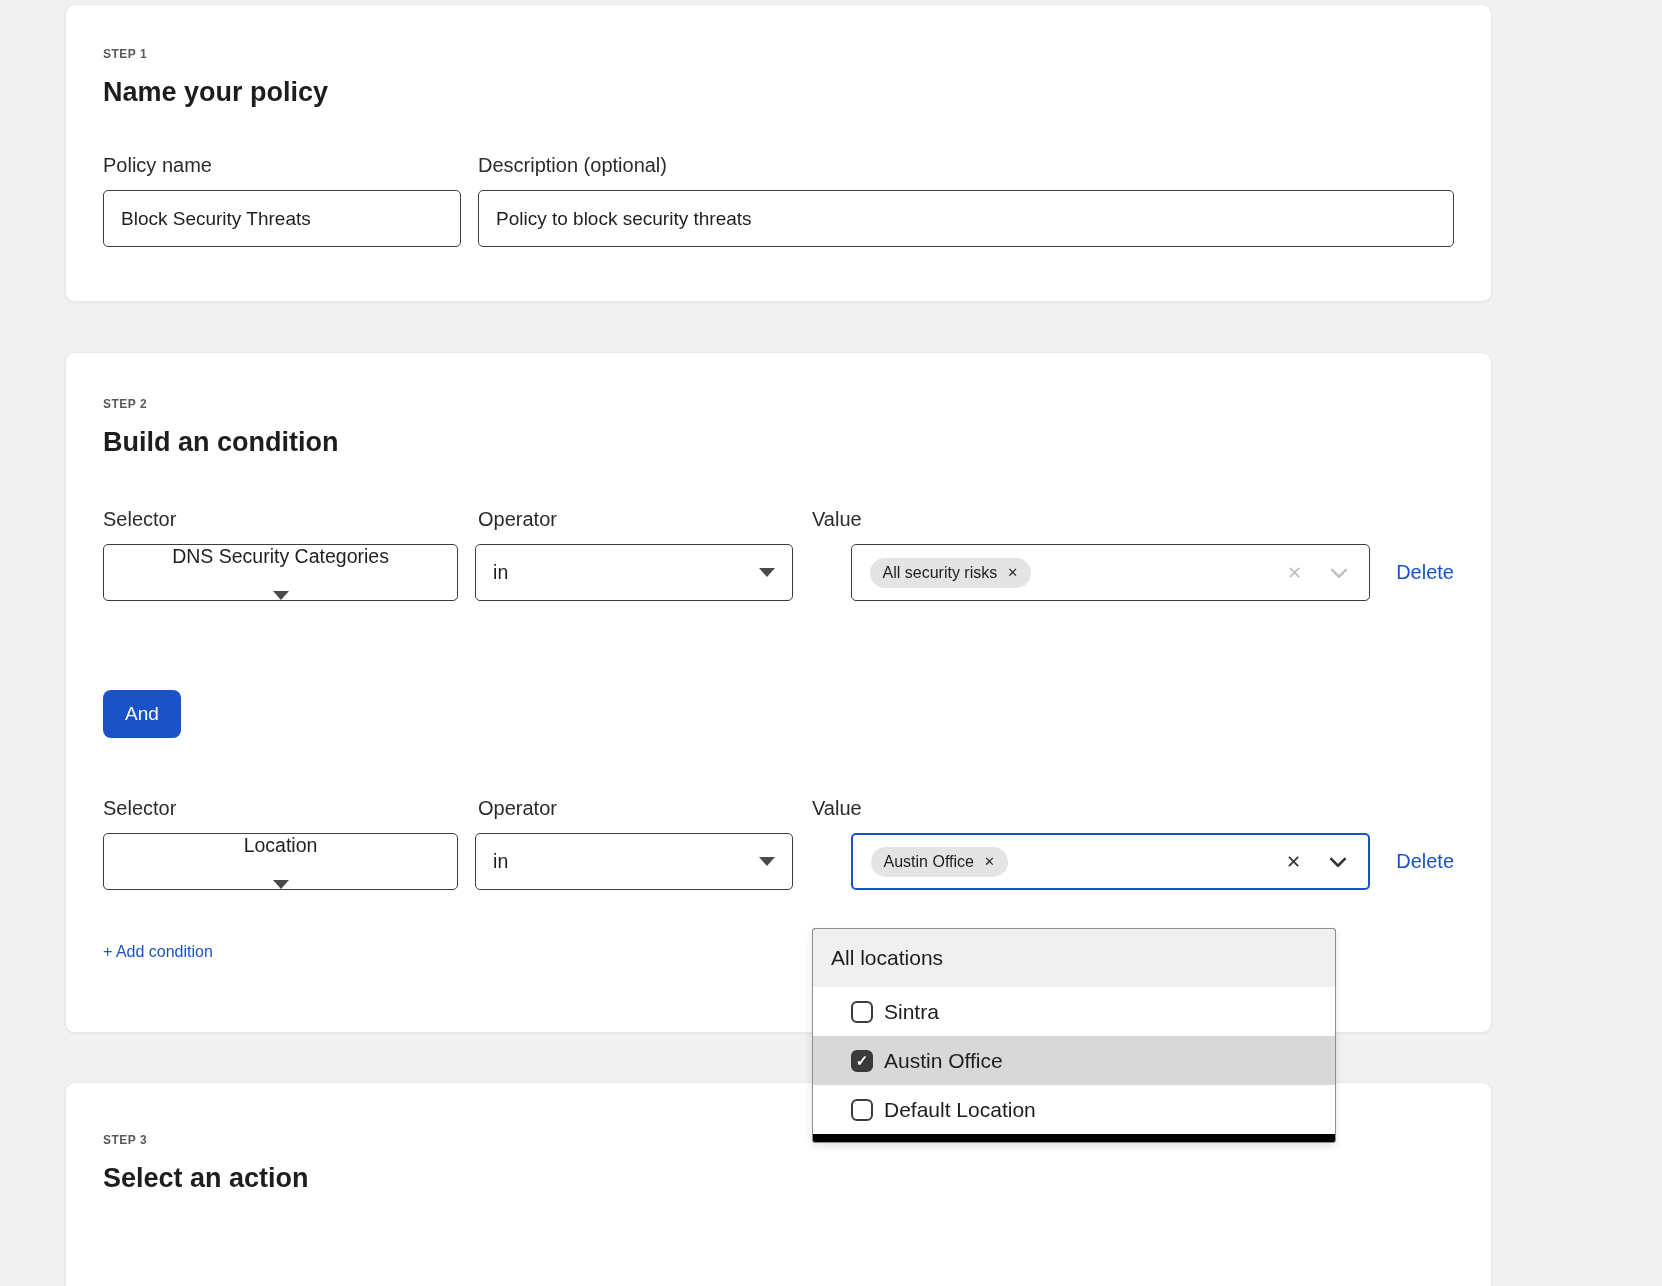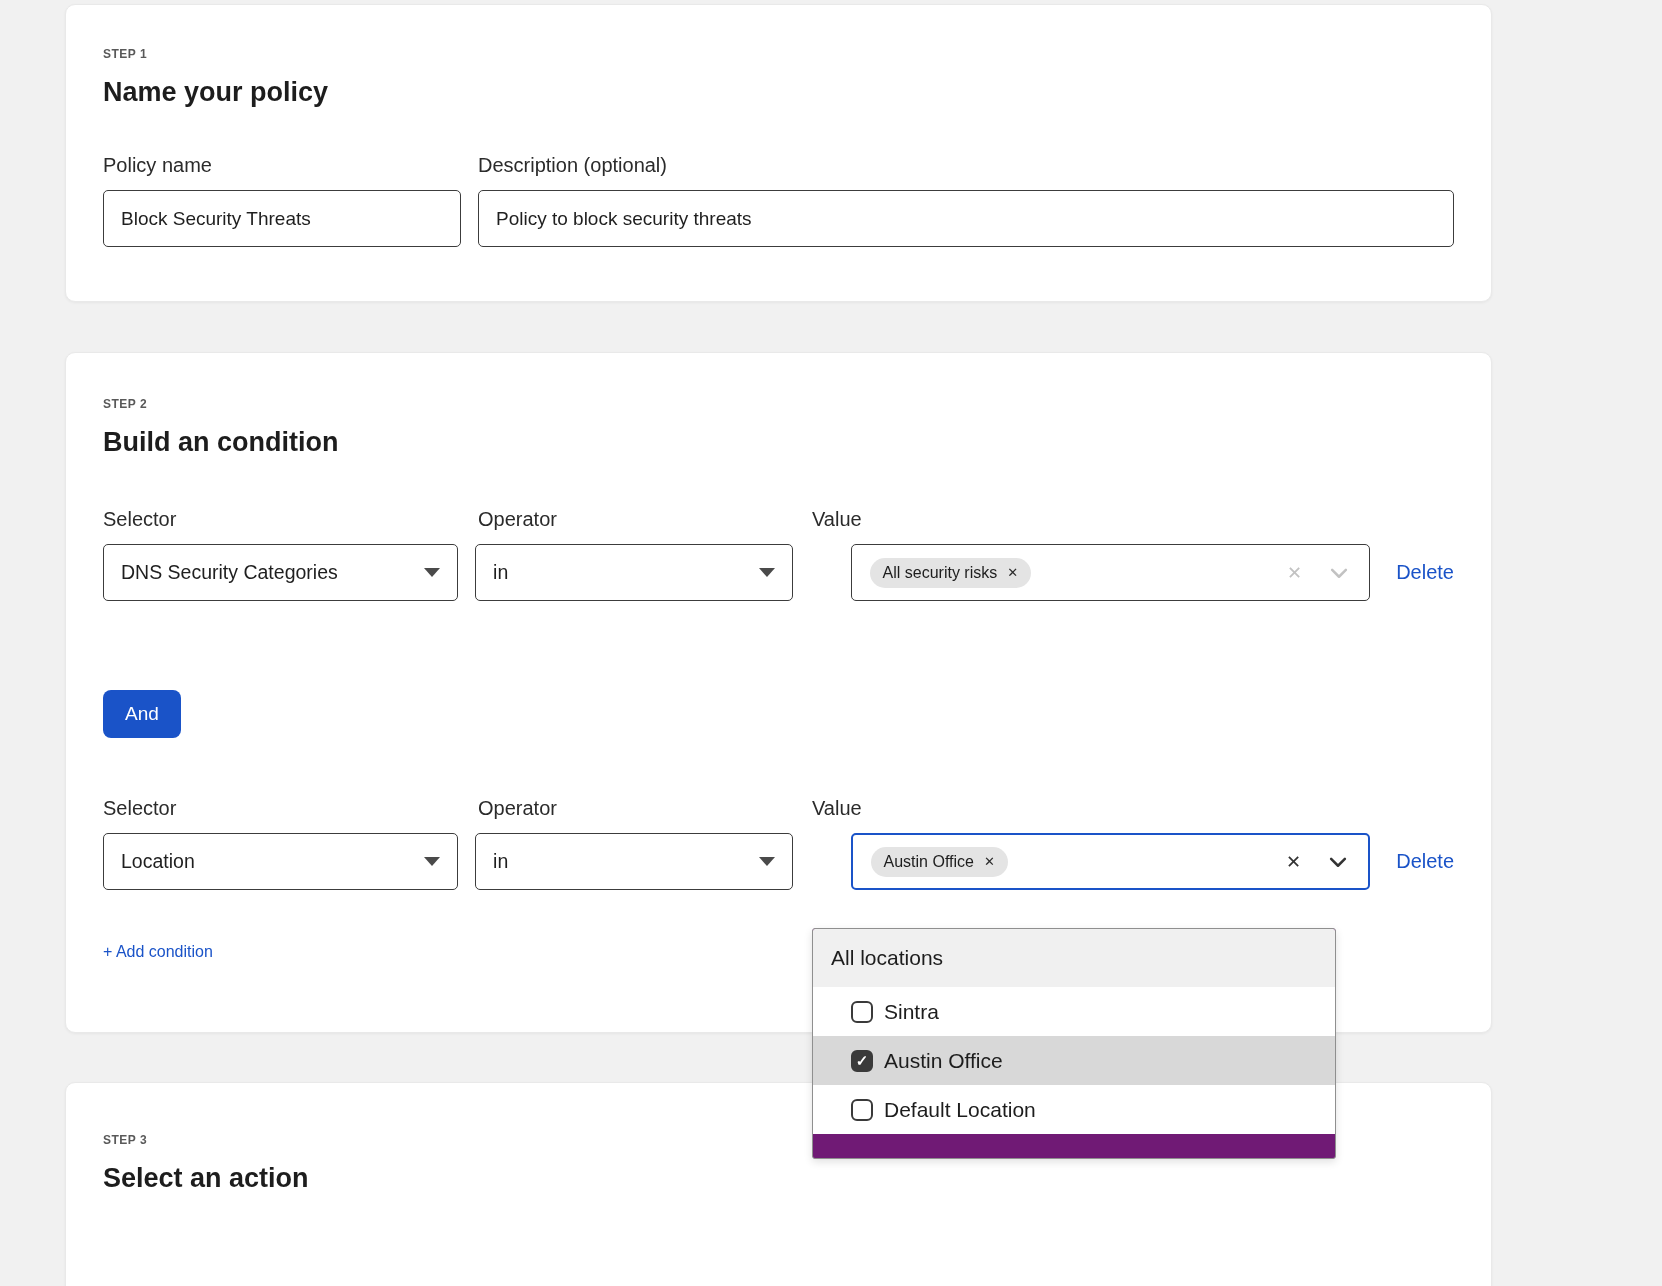--- a/index.html
+++ b/index.html
@@ -56,21 +56,21 @@
   .cond-labels .l-value    { width:524px; }
   .cond-labels span { font-size:20px; color:#2b2b2b; }
 
   .cond-row { display:flex; align-items:center; }
   .select-box {
     height:57px; border:1px solid #3c3c3c; border-radius:5px;
     display:flex; align-items:center; justify-content:space-between;
     padding:0 17px; font-size:19.5px; color:#1f1f1f; background:#fff;
     cursor:pointer;
   }
-  .sel-selector { width:358px; margin-right:17px; }
+  .sel-selector { width:358px; margin-right:17px;flex-direction:column; }
   .sel-operator { width:320px; margin-right:14px; }
   .triangle {
     width:0; height:0;
     border-left:8px solid transparent;
     border-right:8px solid transparent;
     border-top:9px solid #4a4a4a;
   }
 
   .value-box {
     width:524px; height:57px;
@@ -105,24 +105,24 @@
   }
 
   .add-condition {
     display:inline-block; margin-top:53px;
     font-size:16px; color:#1a53c8; text-decoration:none; cursor:pointer;
   }
 
   
   .dropdown {
     position:absolute; left:812px; top:928px; width:524px;
-    background:#701a75;
+    background:#000000;
     border:1px solid #8f8f8f; border-radius:3px;
     box-shadow:0 3px 8px rgba(0,0,0,0.12);
-    z-index:10; padding-bottom:24px; overflow:hidden;
+    z-index:10; padding-bottom:8px; overflow:hidden;
   }
   .dd-header {
     height:58px; display:flex; align-items:center;
     padding:0 18px; font-size:21px; color:#1d1d1d;
     background:#f0f0f0; cursor:pointer;
   }
   .dd-item {
     height:49px; display:flex; align-items:center; gap:11px;
     padding:0 18px 0 38px; font-size:21px; color:#1d1d1d;
     background:#ffffff; cursor:pointer;

